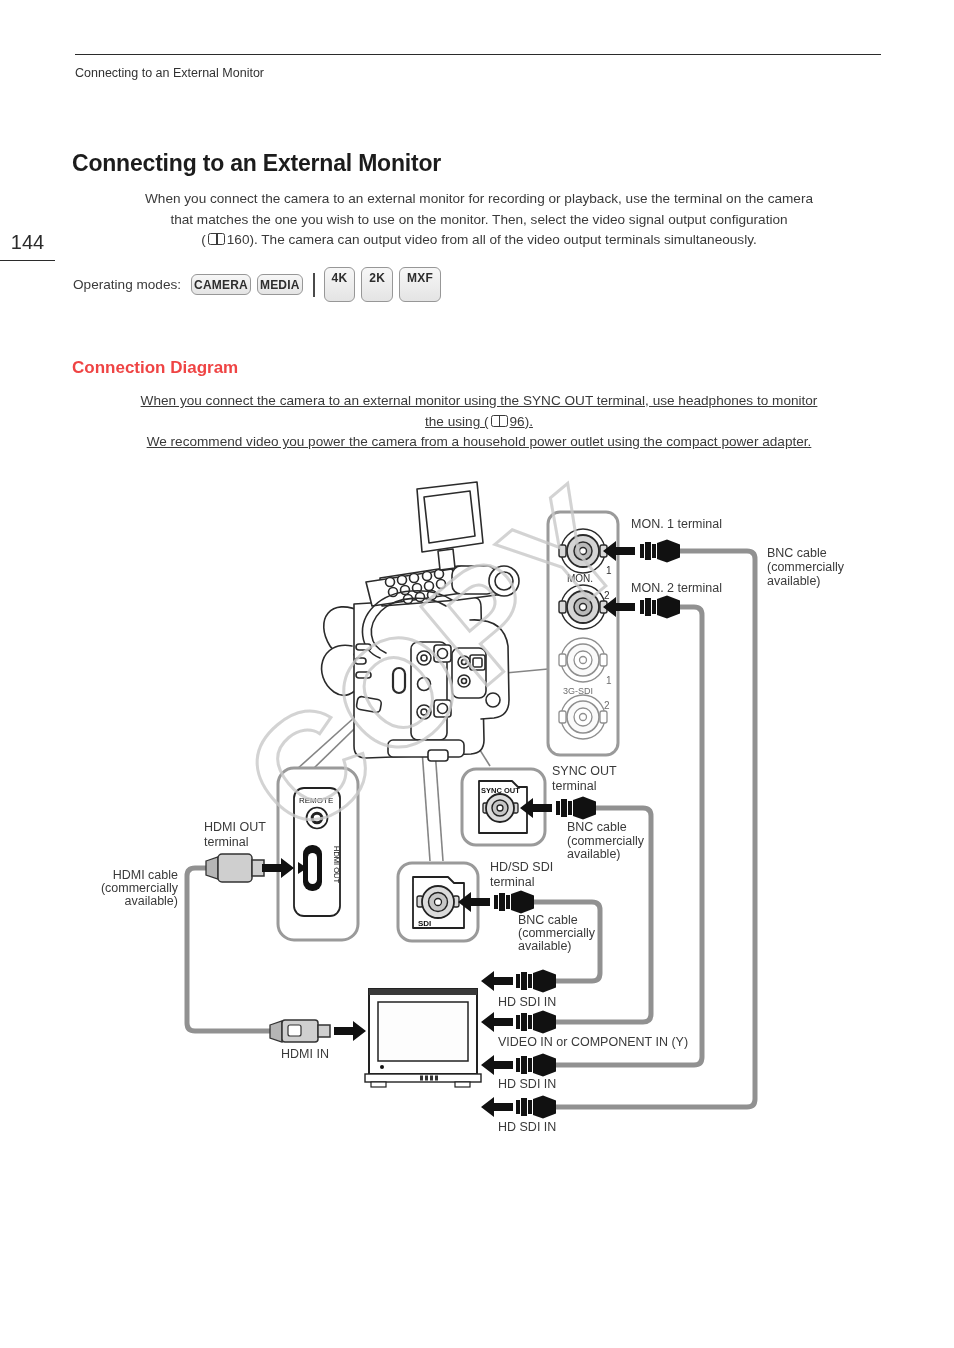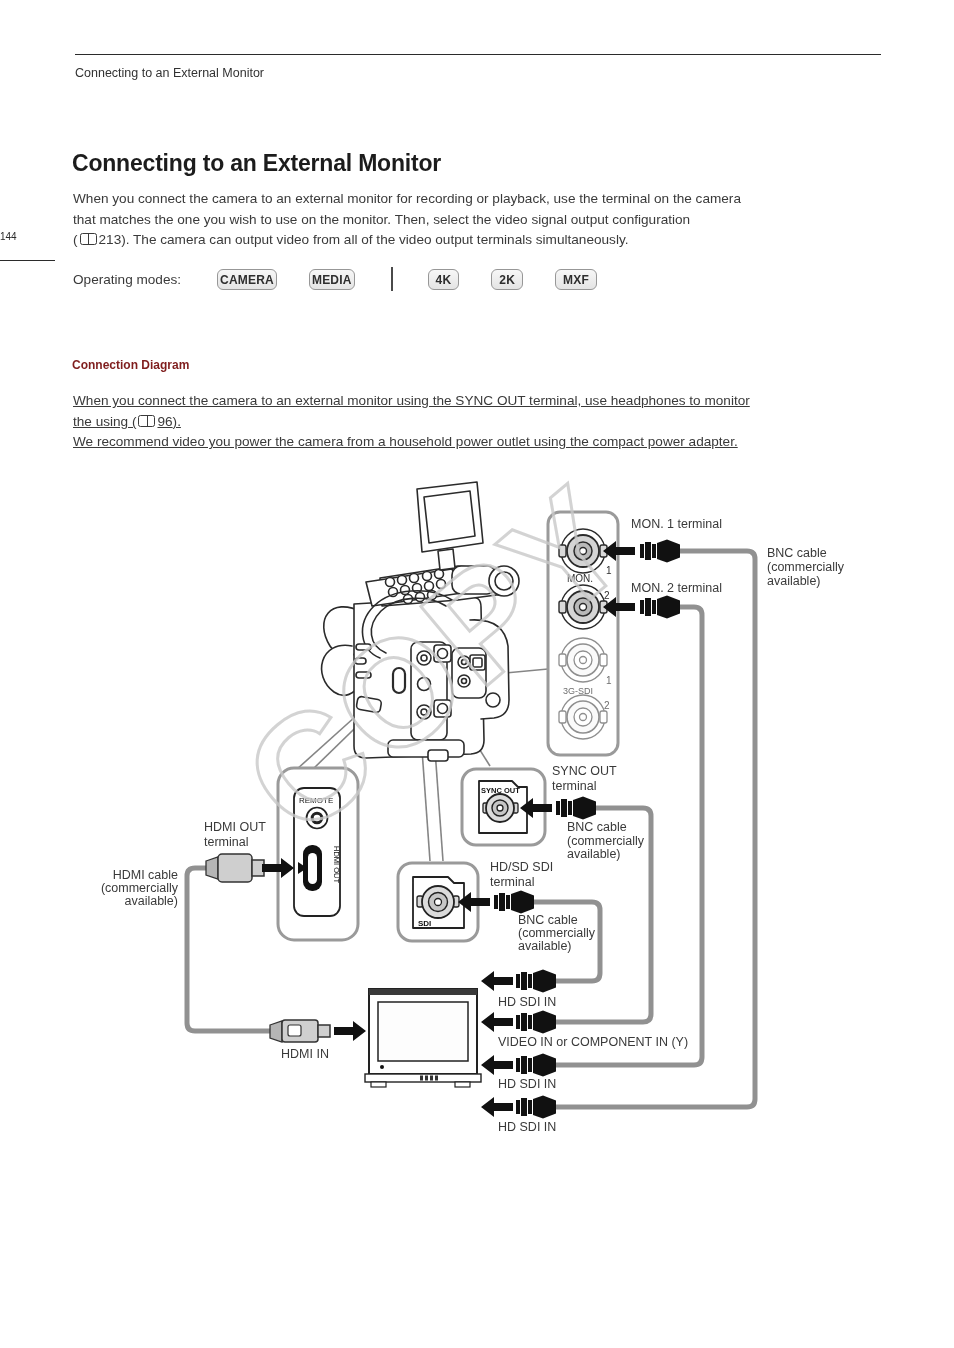--- a/index.html
+++ b/index.html
@@ -1,33 +1,33 @@
 <!DOCTYPE html>
 <html><head>
 <meta charset="utf-8">
 <style>
   html,body{margin:0;padding:0;background:#fff;}
   .page{position:relative;width:954px;height:1348px;background:#fff;overflow:hidden;
         font-family:"Liberation Sans",sans-serif;color:#3a3a3a;}
   .abs{position:absolute;}
   .header-rule{top:54px;left:75px;width:806px;border-top:1.2px solid #2b2b2b;height:0;}
   .header-text{top:66px;left:75px;font-size:12.5px;color:#323232;}
-  .page-num{top:231px;left:0;width:55px;font-size:10px;color:#2b2b2b;}
+  .page-num{top:231px;left:0;width:55px;text-align:center;font-size:20px;color:#2b2b2b;}
   .page-num-rule{top:260px;left:0;width:55px;border-top:1.5px solid #2b2b2b;height:0;}
   .title{top:150px;left:72px;font-size:23px;font-weight:700;color:#1c1c1c;letter-spacing:-0.2px;}
-  .body-text{left:73px;width:812px;font-size:13.6px;line-height:20.6px;color:#3a3a3a;}
+  .body-text{left:73px;width:812px;font-size:13.6px;line-height:20.6px;color:#3a3a3a;text-align:center;}
   .intro{top:189px;}
   .para2{top:391px;text-decoration:underline;}
-  .section-heading{top:358px;left:72px;font-size:12px;font-weight:700;color:#7f1d1d;}
-  .modes-row{top:267px;left:73px;font-size:13.6px;display:flex;align-items:center;gap:26px;}
+  .section-heading{top:358px;left:72px;font-size:17px;font-weight:700;color:#ef4444;}
+  .modes-row{top:267px;left:73px;font-size:13.6px;display:flex;align-items:center;}
   .modes-label{margin-right:10px;}
   .badge{display:inline-block;padding:3px 2px 2px;border:1.4px solid #979797;border-radius:6px;
          background:linear-gradient(#f7f7f7,#e4e4e4);font-size:12px;font-weight:700;
          color:#2e2e2e;margin-right:6px;letter-spacing:0.2px;}
-  .badge.small{padding:3px 7px 2px;text-align:right;}
+  .badge.small{padding:3px 7px 16px;text-align:right;}
   .mode-sep{display:inline-block;width:2px;height:24px;background:#4a4a4a;margin:0 9px 0 4px;}
   .book-icon{display:inline-block;width:15px;height:10px;border:1.3px solid #3a3a3a;
              border-radius:2.5px;position:relative;vertical-align:-1px;margin:0 2px;}
   .book-icon::after{content:"";position:absolute;left:50%;top:0;bottom:0;width:1.3px;background:#3a3a3a;}
   .diagram-svg{position:absolute;left:0;top:470px;width:954px;height:680px;}
   svg text{font-family:"Liberation Sans",sans-serif;}
   .dlabel{font-size:12.5px;fill:#3a3a3a;}
   .dsmall{fill:#2e2e2e;}
 </style>
 </head>
@@ -38,21 +38,21 @@
   <div class="abs header-rule"></div>
   <div class="abs header-text">Connecting to an External Monitor</div>
   <div class="abs page-num">144</div>
   <div class="abs page-num-rule"></div>
 
   <div class="abs title">Connecting to an External Monitor</div>
 
   <div class="abs body-text intro">
     <div>When you connect the camera to an external monitor for recording or playback, use the terminal on the camera</div>
     <div>that matches the one you wish to use on the monitor. Then, select the video signal output configuration</div>
-    <div><span>(</span><span class="book-icon"></span><span>213</span><span>). The camera can output video from all of the video output terminals simultaneously.</span></div>
+    <div><span>(</span><span class="book-icon"></span><span>160</span><span>). The camera can output video from all of the video output terminals simultaneously.</span></div>
   </div>
 
   <div class="abs modes-row">
     <span class="modes-label">Operating modes:</span>
     <span class="badge">CAMERA</span>
     <span class="badge">MEDIA</span>
     <span class="mode-sep"></span>
     <span class="badge small">4K</span>
     <span class="badge small">2K</span>
     <span class="badge small">MXF</span>

